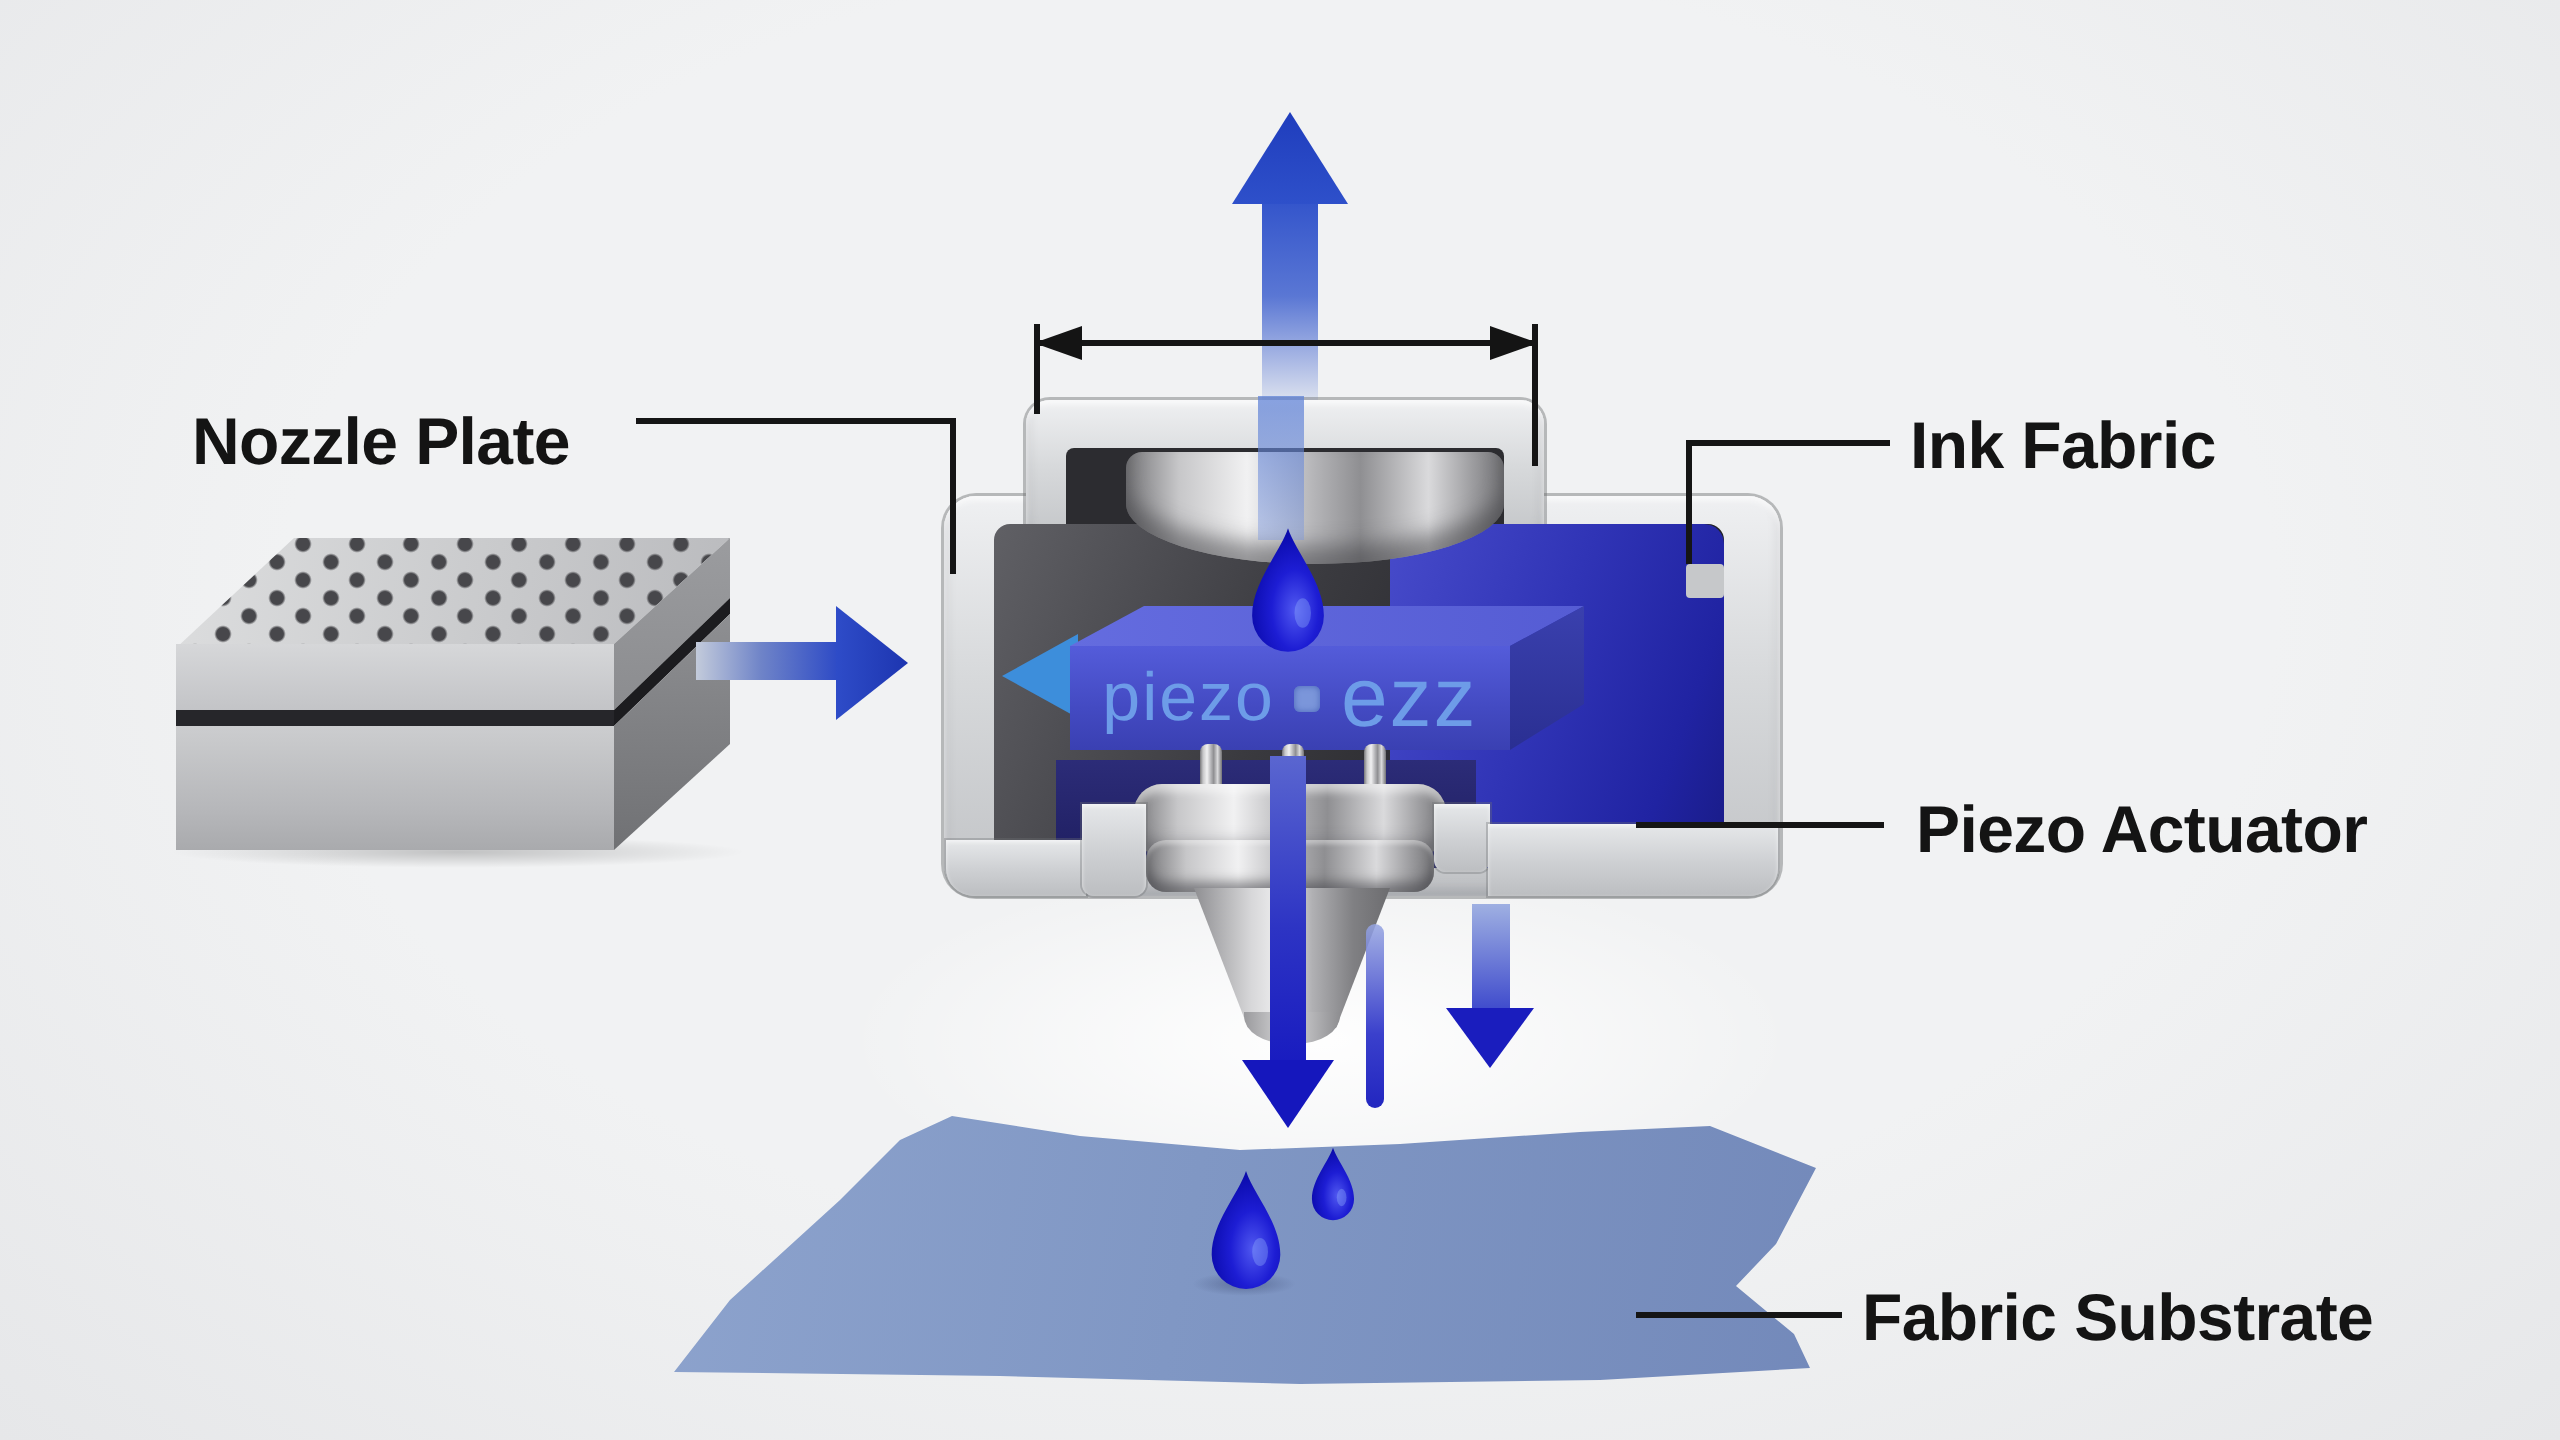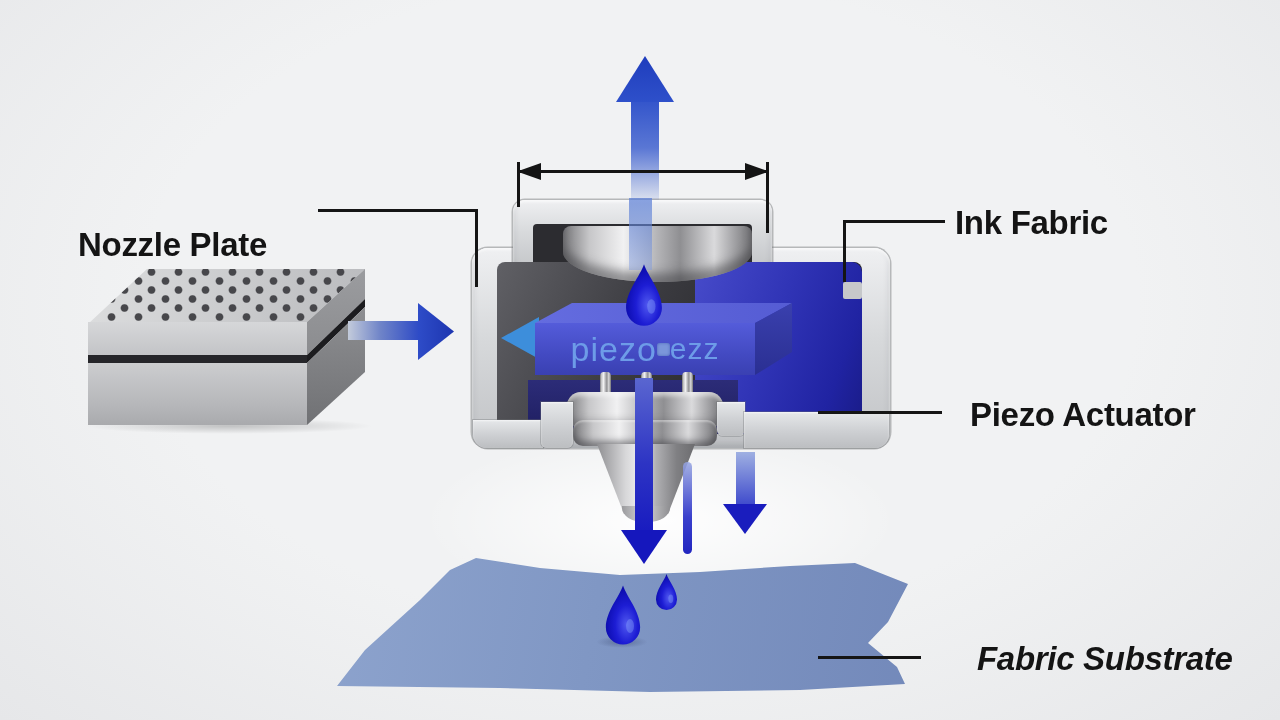--- a/index.html
+++ b/index.html
@@ -96,25 +96,25 @@
   </div>
 
   <div class="abs" style="left:535px;top:303px;width:257px;height:20px;
               clip-path:polygon(0px 20px,37px 0px,257px 0px,220px 20px);
               background:linear-gradient(90deg,#646cdf,#555cd4);"></div>
   <div class="abs" style="left:755px;top:303px;width:37px;height:72px;
               clip-path:polygon(0px 20px,37px 0px,37px 49px,0px 72px);
               background:linear-gradient(180deg,#3a40ae,#2a2f92);"></div>
   <div class="abs" style="left:535px;top:323px;width:220px;height:52px;
               background:linear-gradient(180deg,#545cda,#434ac2 60%,#3a40b2);
-              display:flex;align-items:center;justify-content:center;">
+              display:flex;align-items:center;justify-content:center;gap:10px;">
     <span style="font-size:34px;color:#6d9ce8;letter-spacing:1px;">piezo</span>
     <span style="width:13px;height:13px;border-radius:3px;background:#7b96da;
                  box-shadow:inset 0 0 3px #4b66b8;display:inline-block;"></span>
-    <span style="font-size:30px;color:#6d9ce8;letter-spacing:1px;">ezz</span>
+    <span style="font-size:42px;color:#6d9ce8;letter-spacing:1px;">ezz</span>
   </div>
 
   <div class="abs" style="left:621px;top:262px;width:46px;height:66px;">
     <svg viewBox="0 0 100 140">
         <defs>
       <radialGradient id="d1" cx="60%" cy="66%" r="65%">
         <stop offset="0" stop-color="#5058f0"></stop>
             <stop offset=".5" stop-color="#1d1dd4"></stop>
             <stop offset="1" stop-color="#0a0aaa"></stop>
       </radialGradient>
@@ -196,34 +196,34 @@
             <stop offset=".5" stop-color="#1d1dd4"></stop>
             <stop offset="1" stop-color="#0a0aaa"></stop>
       </radialGradient>
         </defs>
       <path d="M50 3 C58 28 89 62 89 98 A39 39 0 0 1 11 98 C11 62 42 28 50 3 Z" fill="url(#d3)"></path>
       <ellipse cx="66" cy="95" rx="9" ry="16" fill="rgba(150,180,255,0.35)"></ellipse>
     </svg>
   </div>
 
   <div>
-    <div class="lbl" style="left:78px;top:202px;margin-top:24px;">Nozzle Plate</div>
+    <div class="lbl" style="left:96px;top:202px;">Nozzle Plate</div>
     <div class="ln" style="left:318px;top:209px;width:160px;height:3px;"></div>
     <div class="ln" style="left:475px;top:209px;width:3px;height:78px;"></div>
   </div>
 
   <div>
     <div class="lbl" style="left:955px;top:204px;">Ink Fabric</div>
     <div class="ln" style="left:843px;top:220px;width:102px;height:3px;"></div>
     <div class="ln" style="left:843px;top:220px;width:3px;height:62px;"></div>
   </div>
 
   <div>
-    <div class="lbl" style="left:958px;top:396px;margin-left:12px;">Piezo Actuator</div>
+    <div class="lbl" style="left:958px;top:396px;">Piezo Actuator</div>
     <div class="ln" style="left:818px;top:411px;width:124px;height:3px;"></div>
   </div>
 
   <div>
-    <div class="lbl" style="left:977px;top:640px;font-style:italic;">Fabric Substrate</div>
+    <div class="lbl" style="left:931px;top:640px;">Fabric Substrate</div>
     <div class="ln" style="left:818px;top:656px;width:103px;height:3px;"></div>
   </div>
 
 </div>
 
 </body></html>

